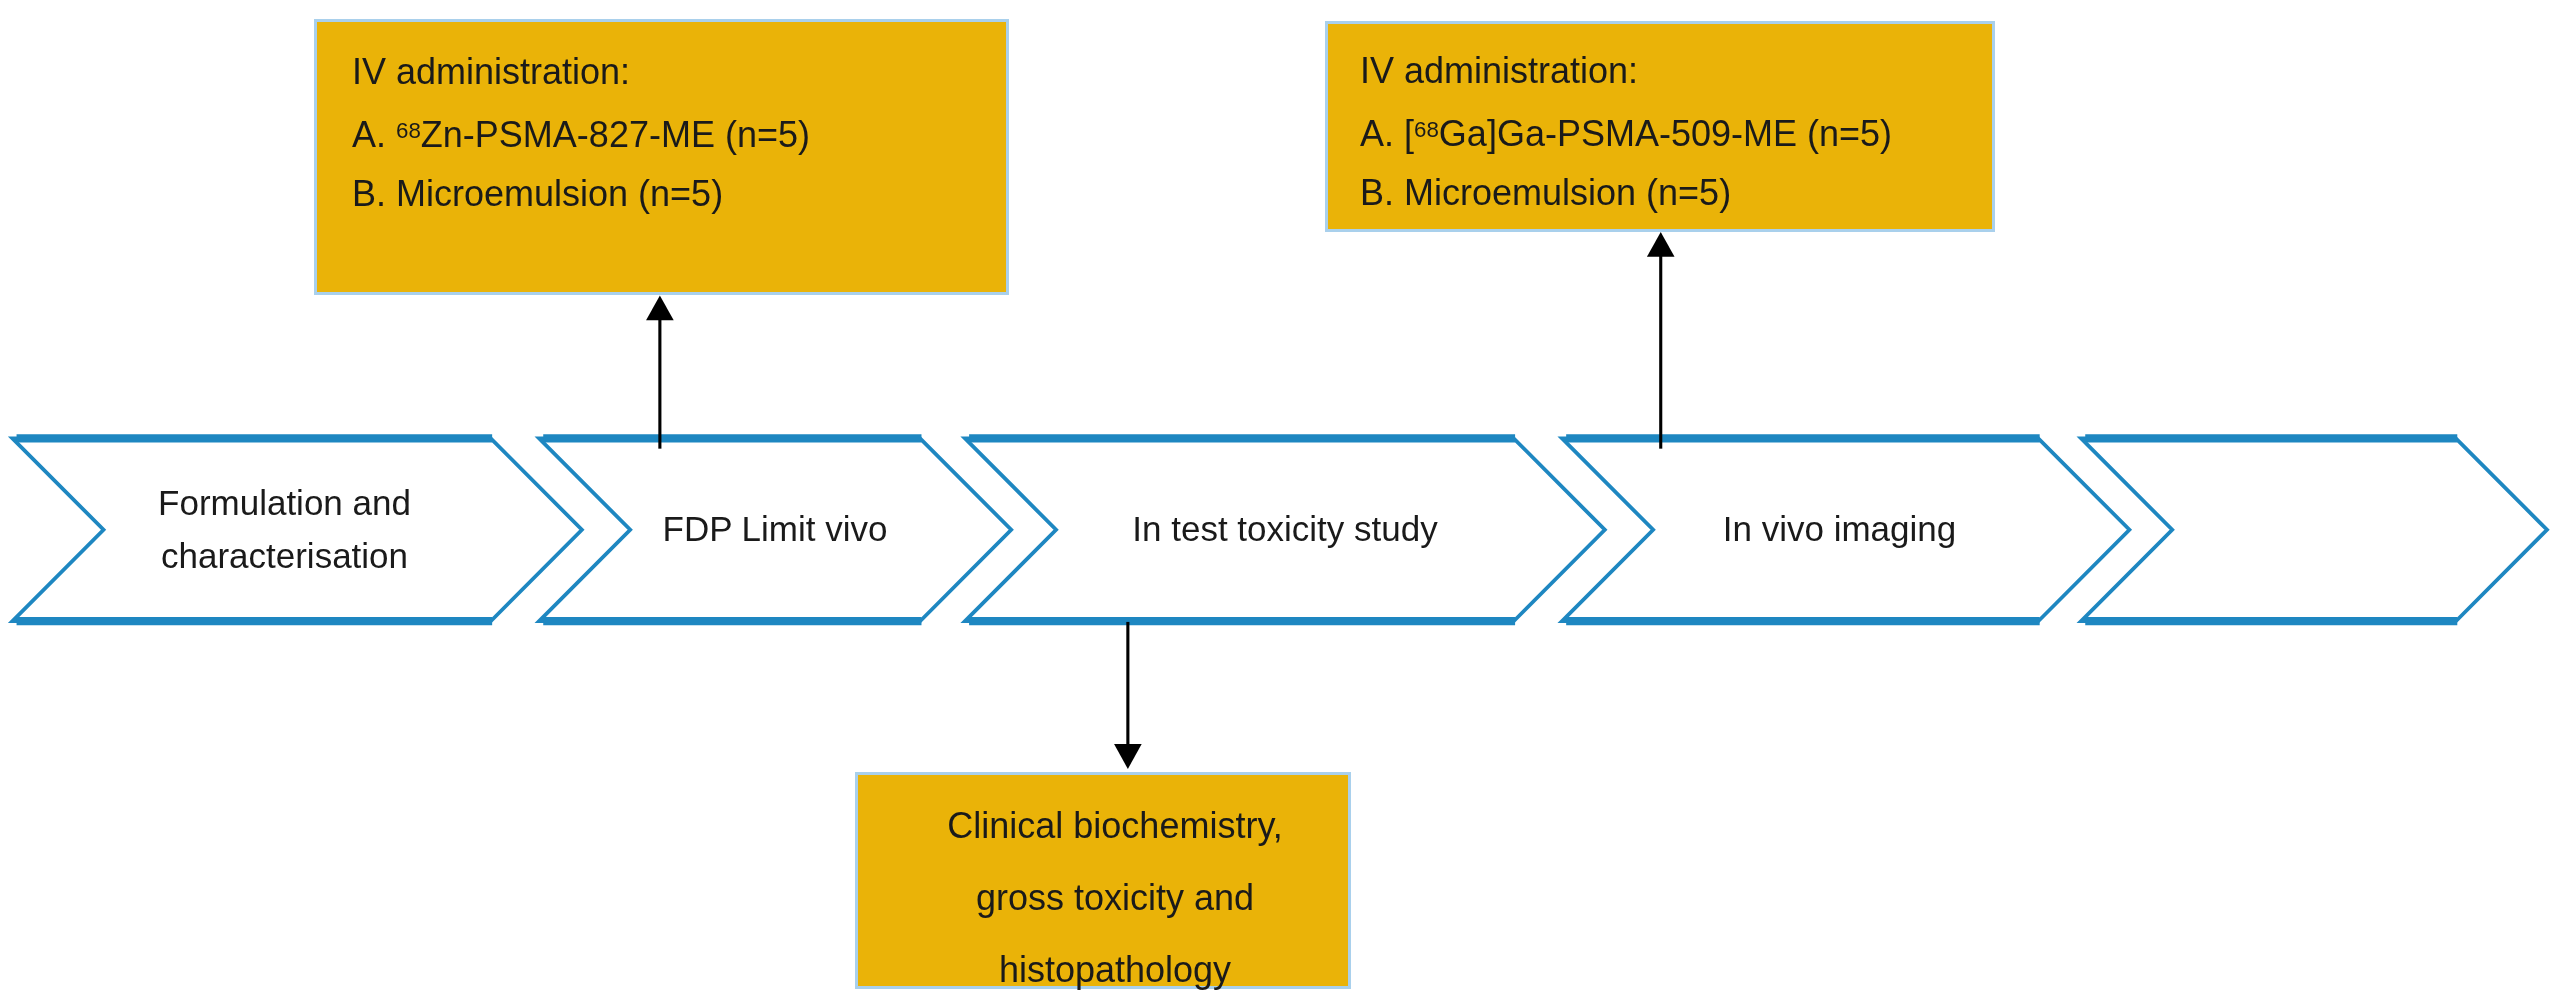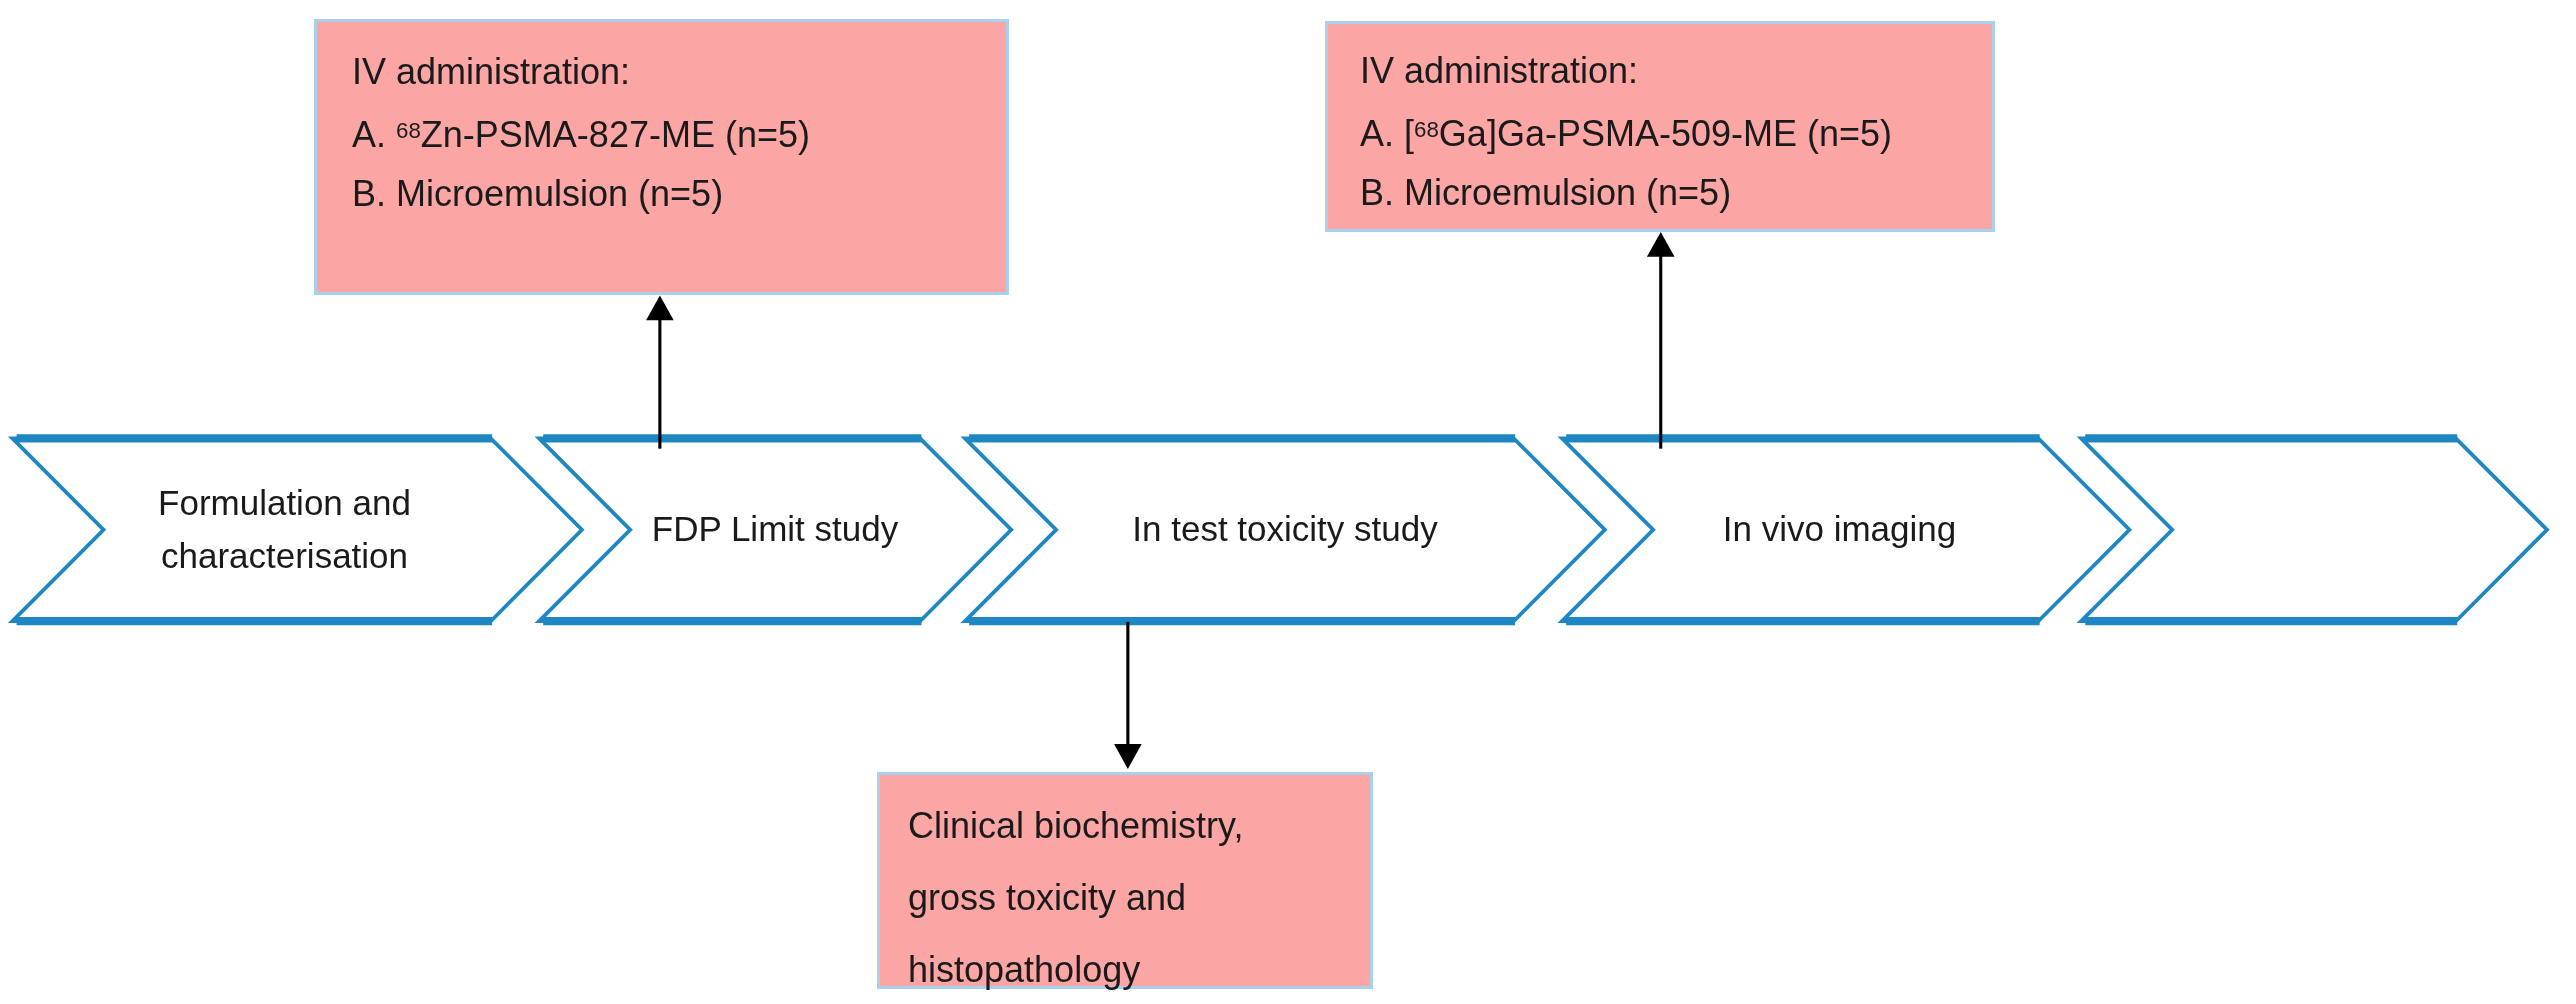--- a/index.html
+++ b/index.html
@@ -24,30 +24,30 @@
   .chev-bar{stroke:var(--chevron-blue);stroke-width:12;stroke-linecap:butt;}
   .arrow-line{stroke:var(--arrow);stroke-width:4.5;}
   .arrow-head{fill:var(--arrow);stroke:none;}
   .chev-label{
     position:absolute;top:438px;height:183px;
     display:flex;align-items:center;justify-content:center;
     text-align:center;font-size:35px;line-height:1.5;
     white-space:pre-line;color:var(--text);
   }
   .callout{
-    position:absolute;background:#fca5a5;
+    position:absolute;background:#eab308;
     border:3.5px solid var(--box-border);
     font-size:36px;color:var(--text);
   }
   .callout .line{line-height:59px;white-space:nowrap;}
   #callout-toxicity .line{line-height:72px;}
   .sup{font-size:0.62em;vertical-align:0.42em;text-align:center;}
   #callout-fdp{left:314px;top:19.3px;width:695px;height:276px;padding:19.3px 14px 0 35px;}
   #callout-imaging{left:1325px;top:21px;width:670px;height:211px;padding:16.6px 14px 0 32px;}
-  #callout-toxicity{left:877px;top:772px;width:496px;height:217px;padding:15px 4px 0 28px;}
+  #callout-toxicity{left:855px;top:772px;width:496px;height:217px;padding:15px 4px 0 28px;text-align:center;}
   #chev-label-1{left:0;width:569px;}
   #chev-label-2{left:539px;width:472px;}
   #chev-label-3{left:965px;width:640px;}
   #chev-label-4{left:1556px;width:567px;}
   #chev-label-5{left:2081px;width:466px;}
 </style>
 </head>
 <body>
 
 <div class="canvas">
@@ -84,21 +84,21 @@
       <polygon class="arrow-head" points="2406,336 2386,372 2426,372"></polygon>
     </g>
     <g>
       <line class="arrow-line" x1="1634" y1="901" x2="1634" y2="1084"></line>
       <polygon class="arrow-head" points="1634,1114 1614,1078 1654,1078"></polygon>
     </g>
   </svg>
 
   <div class="chev-label" id="chev-label-1">Formulation and
 characterisation</div>
-  <div class="chev-label" id="chev-label-2">FDP Limit study</div>
+  <div class="chev-label" id="chev-label-2">FDP Limit vivo</div>
   <div class="chev-label" id="chev-label-3">In test toxicity study</div>
   <div class="chev-label" id="chev-label-4">In vivo imaging</div>
 
   <div class="callout" id="callout-fdp">
     <div class="line">IV administration:</div>
     <div class="line"><span>A. </span><span class="sup">68</span><span>Zn-PSMA-827-ME (n=5)</span></div>
     <div class="line">B. Microemulsion (n=5)</div>
   </div>
 
   <div class="callout" id="callout-imaging">

